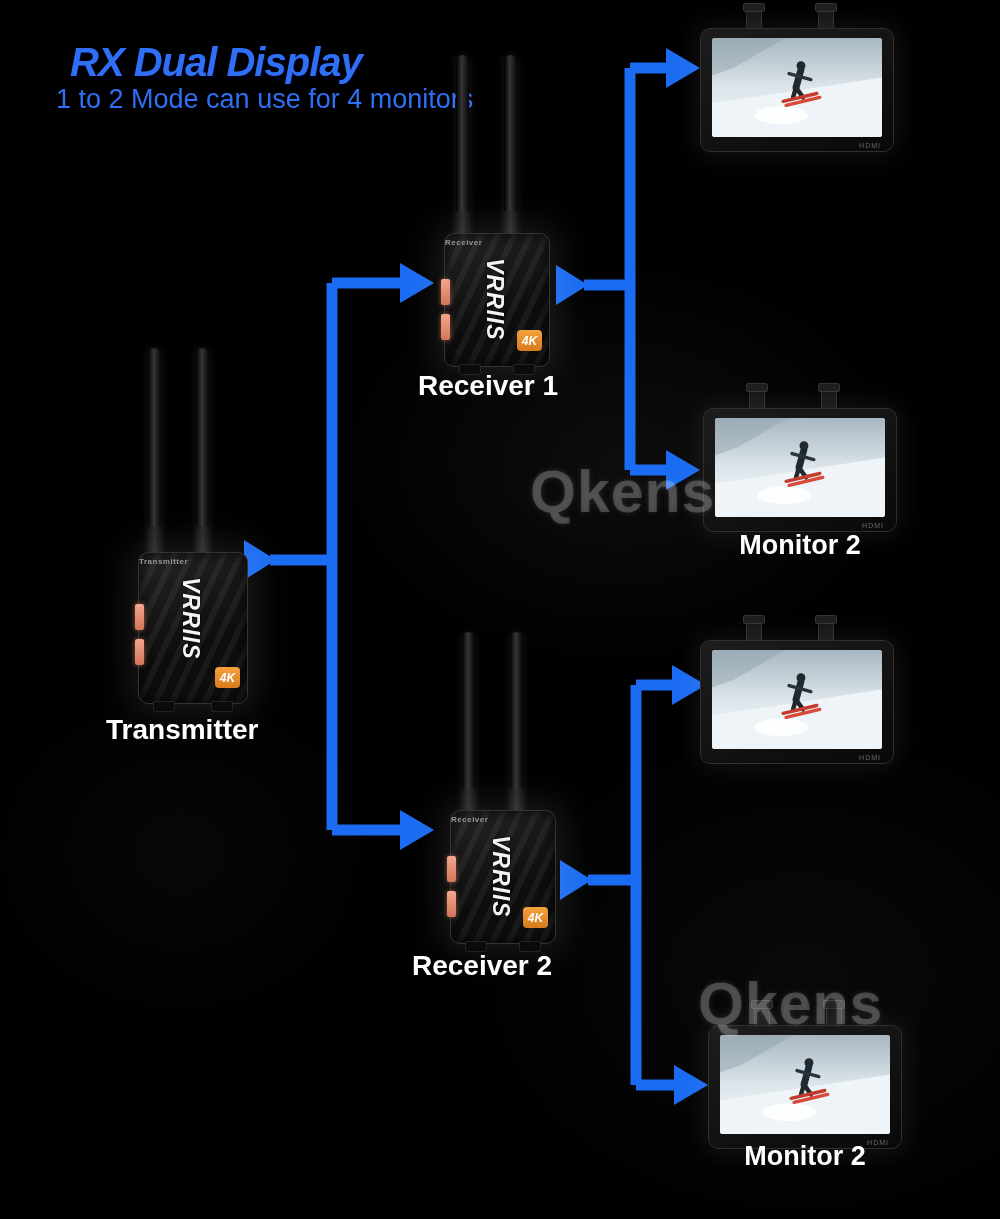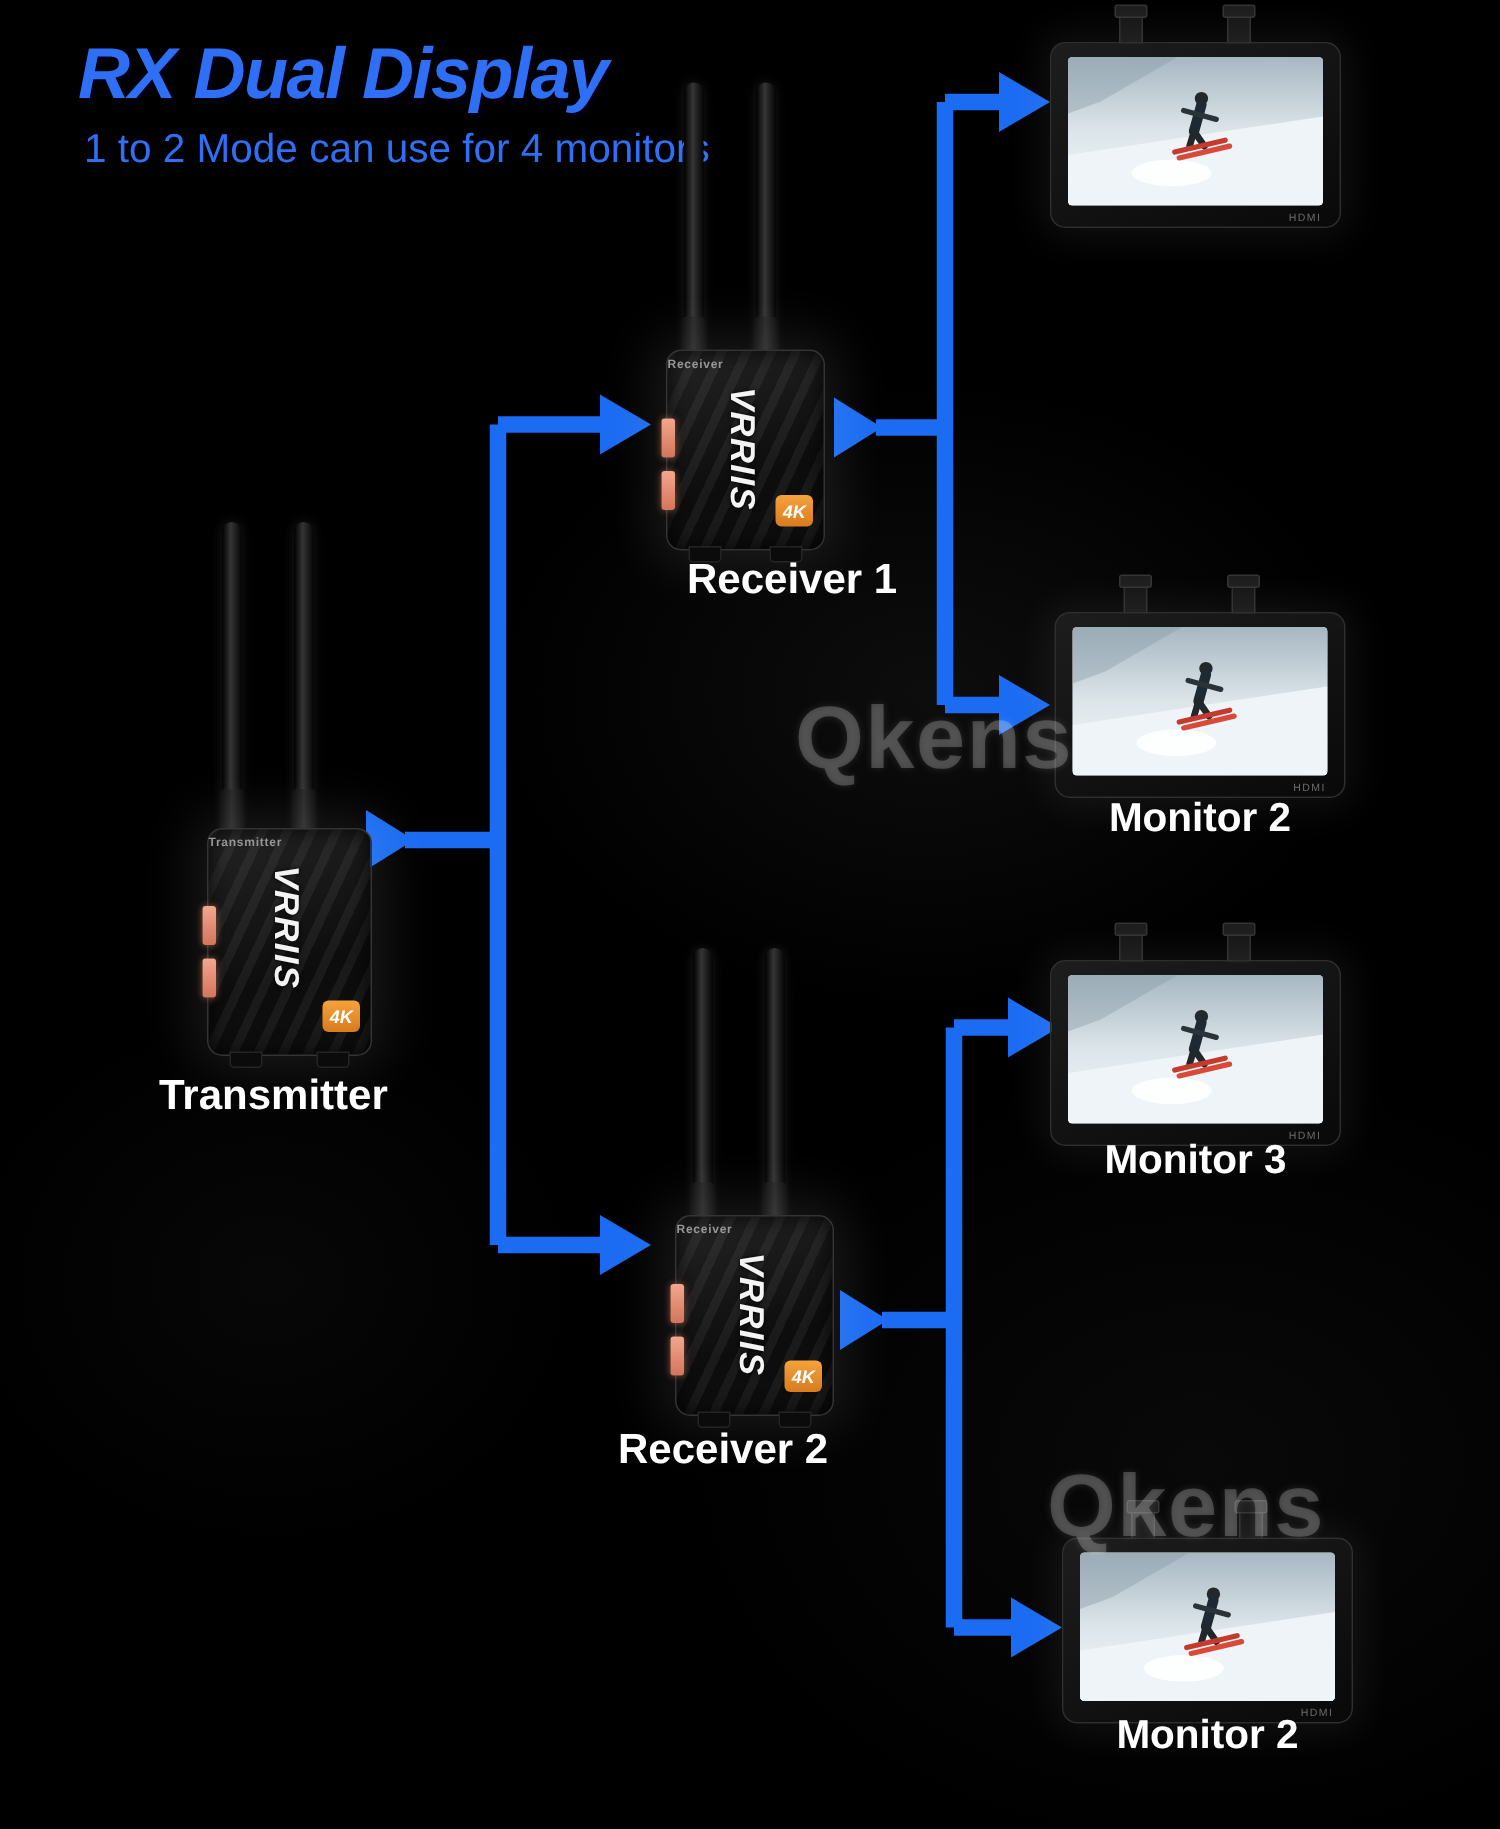--- a/index.html
+++ b/index.html
@@ -11,22 +11,22 @@
     content:'';position:absolute;inset:0;
     background:
       radial-gradient(420px 300px at 62% 38%, rgba(60,60,60,0.22), transparent 70%),
       radial-gradient(500px 380px at 80% 80%, rgba(50,50,50,0.18), transparent 70%),
       radial-gradient(300px 260px at 18% 70%, rgba(45,45,45,0.16), transparent 70%);
     pointer-events:none;
   }
 
   
   .page-title{
-    position:absolute;left:52px;top:22px;margin:0;
-    font-size:48px;font-weight:bold;font-style:italic;letter-spacing:-1px;
+    position:absolute;left:52px;top:22px;margin:18px;
+    font-size:40px;font-weight:bold;font-style:italic;letter-spacing:-1px;
     color:#2f6ff5;text-shadow:2px 3px 2px rgba(0,0,25,0.85);
   }
   .page-subtitle{
     position:absolute;left:56px;top:84px;margin:0;
     font-size:27px;color:#2f6ff5;font-weight:400;
   }
 
   
   .connectors{position:absolute;left:0;top:0;width:1000px;height:1219px;pointer-events:none;}
 
@@ -91,21 +91,21 @@
 
   
   .receiver2{left:448px;top:632px;width:112px;height:314px;}
   .receiver2 .a1{left:14px;height:186px;}
   .receiver2 .a2{left:62px;height:186px;}
   .receiver2 .dev-body{left:2px;top:178px;width:104px;height:132px;}
 
   
   .device-label{position:absolute;color:#fff;font-size:28px;font-weight:bold;}
   .transmitter-label{left:106px;top:714px;}
-  .receiver1-label{left:418px;top:370px;margin-left:40px;}
+  .receiver1-label{left:418px;top:370px;}
   .receiver2-label{left:412px;top:950px;}
   .monitor-label{position:absolute;width:194px;text-align:center;color:#fff;font-size:27px;font-weight:bold;}
   .m1-label{left:700px;top:156px;}
   .m2-label{left:703px;top:530px;}
   .m3-label{left:700px;top:758px;}
   .m4-label{left:708px;top:1141px;}
 
   
   .monitor{position:absolute;width:194px;}
   .monitor.m1{left:700px;top:6px;}
@@ -324,21 +324,20 @@
             <path d="M-10,-12 L12,-6" stroke="#2a333a" stroke-width="3.5" stroke-linecap="round"></path>
             <path d="M-3,2 L4,12 M-3,2 L-6,12" stroke="#22272b" stroke-width="4.5" stroke-linecap="round"></path>
             <path d="M-16,16 L18,8" stroke="#c43b2e" stroke-width="3.5" stroke-linecap="round"></path>
             <path d="M-13,20 L21,12" stroke="#d8493a" stroke-width="3.5" stroke-linecap="round"></path>
           </g>
         </svg>
       </div>
       <span class="mport">HDMI</span>
     </div>
   </div>
-  <div class="monitor-label m3-label">Monitor 3</div>
 
   <div class="monitor m4">
     <div class="posts">
       <span class="post p1"></span>
         <span class="post p2"></span>
     </div>
     <div class="mframe">
       <div class="mscreen">
         <svg class="scene" viewBox="0 0 172 100" preserveAspectRatio="none">
           <rect width="172" height="100" fill="url(#sky)"></rect>

